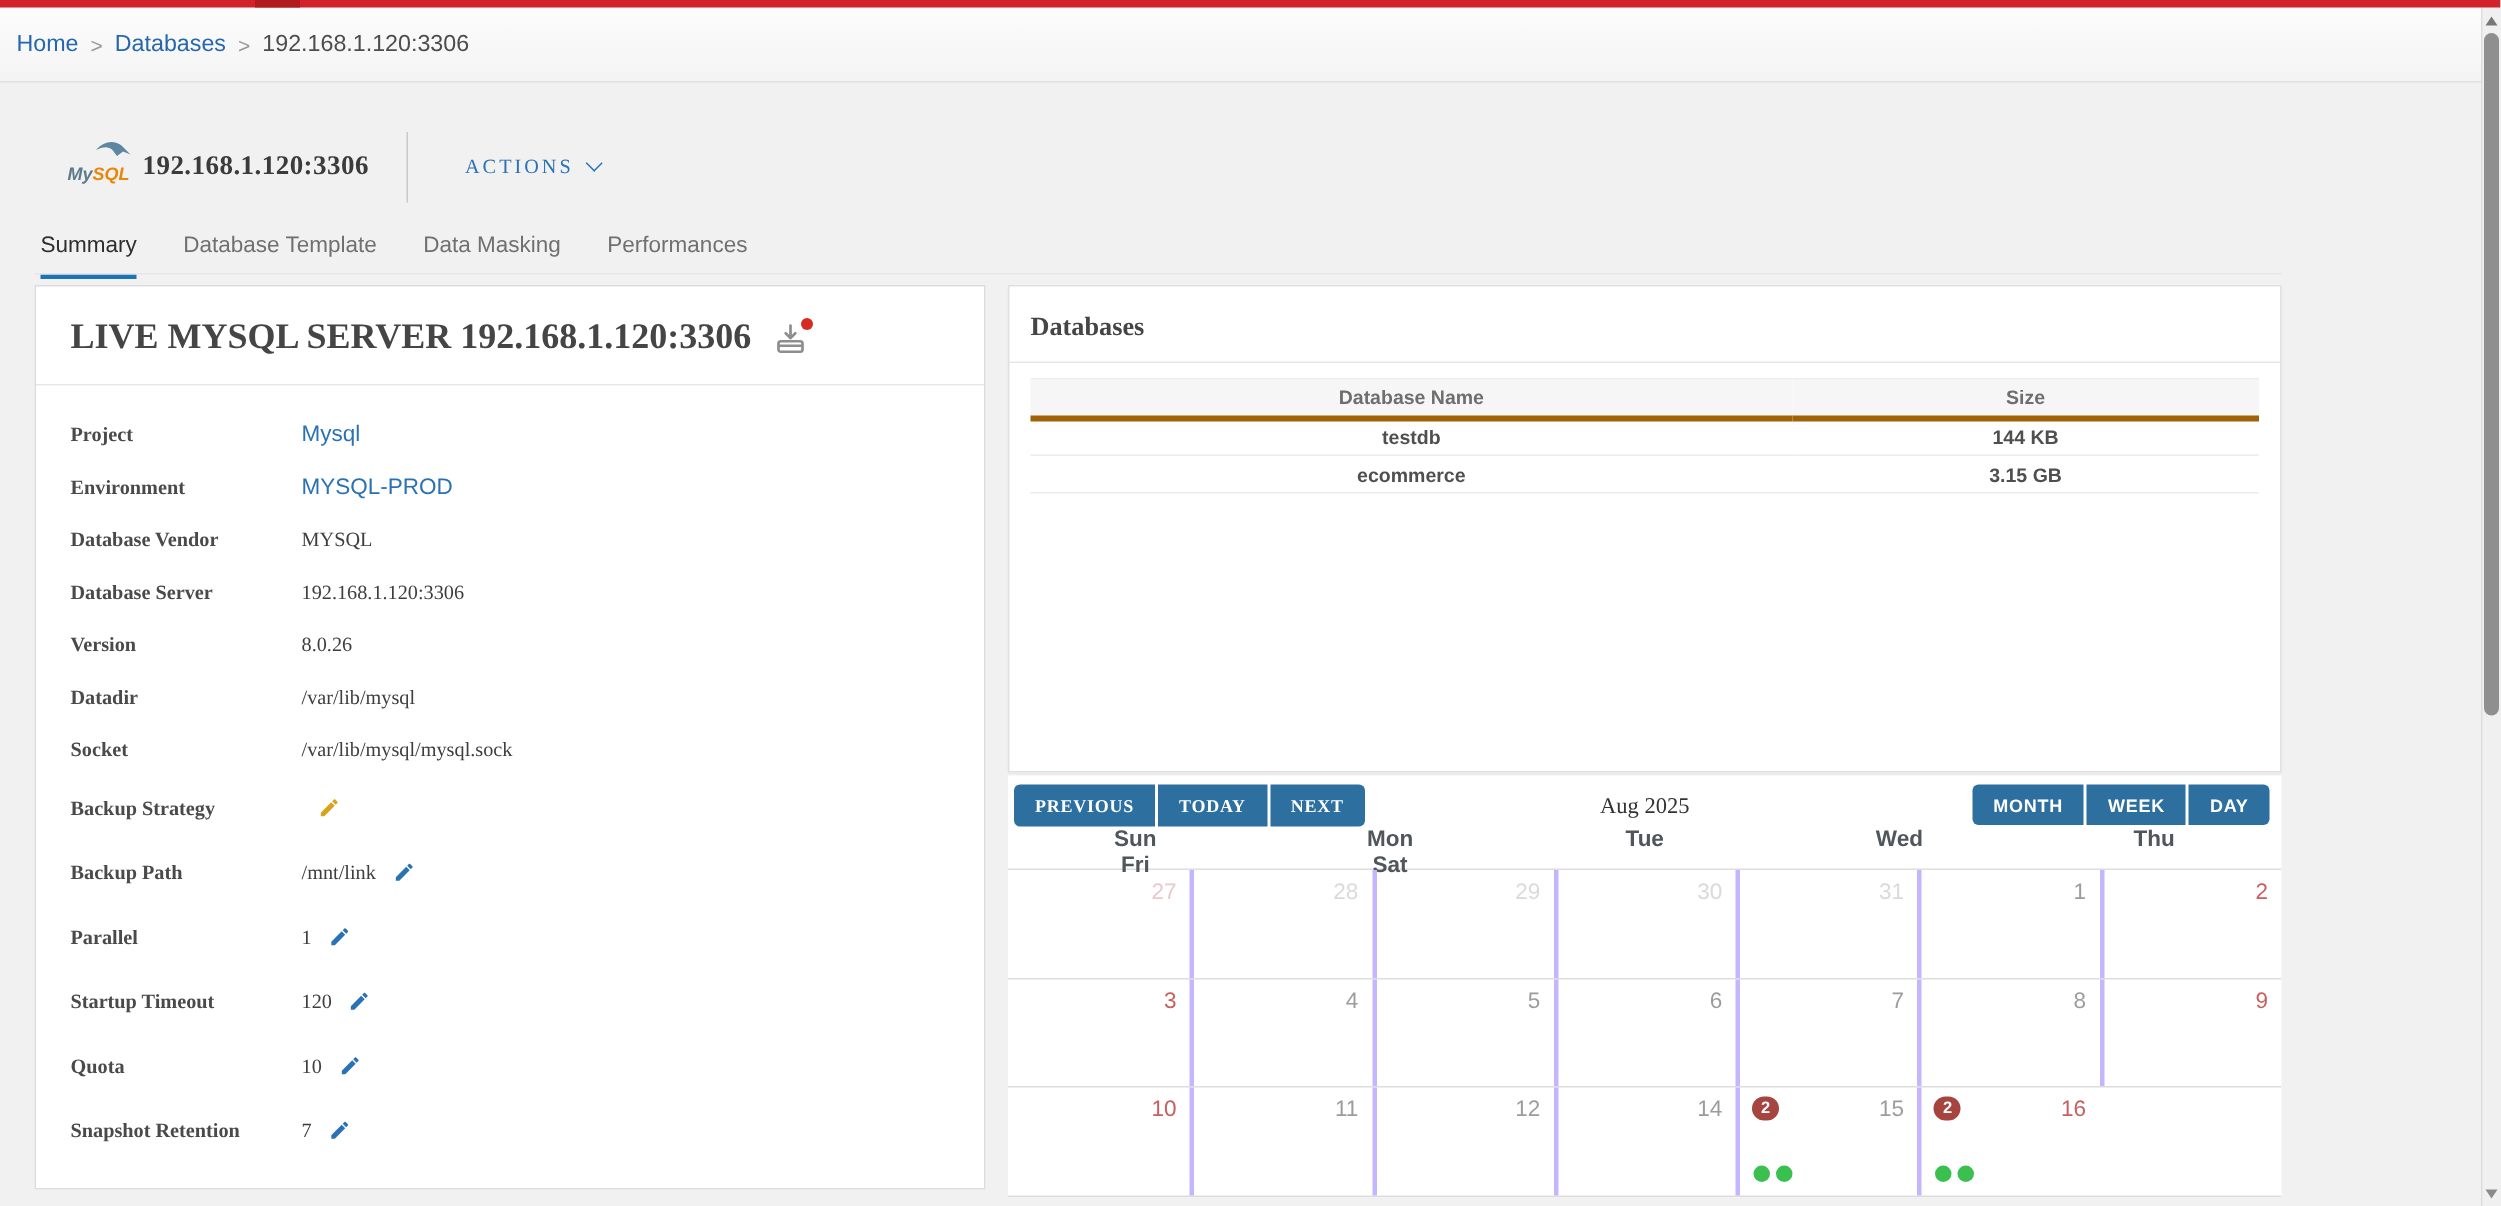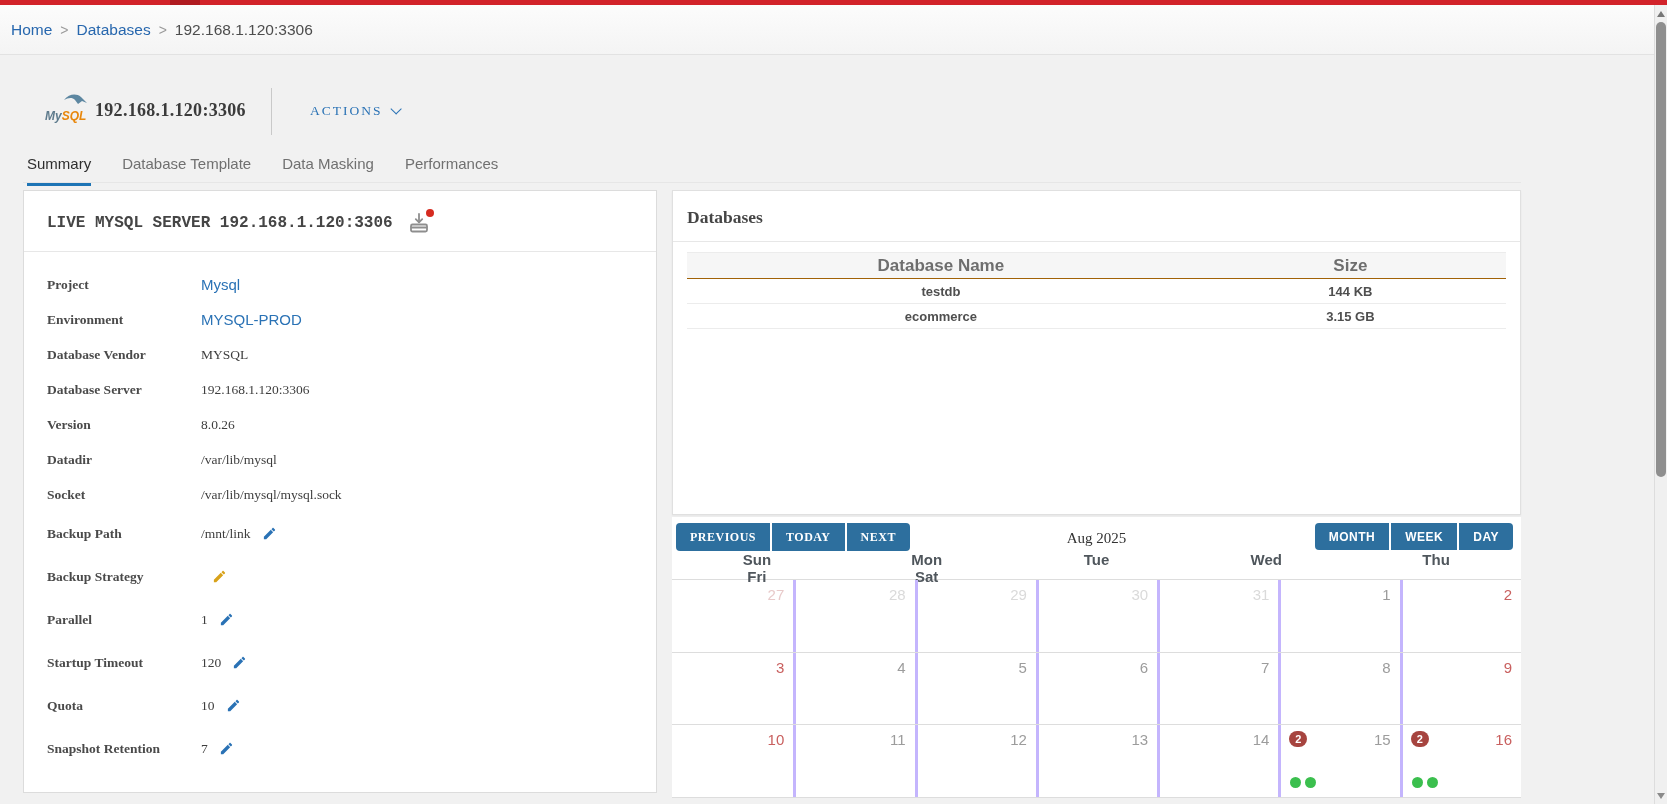--- a/index.html
+++ b/index.html
@@ -32,21 +32,21 @@
   
   .tabs { position:absolute; left:27px; top:155px; display:flex; font-size:15px; }
   .tab { margin-right:31px; padding-bottom:11px; color:#707070; cursor:pointer; }
   .tab.active { color:#2e2e2e; border-bottom:3px solid #1d74b5; }
   .tabs-line { position:absolute; left:23px; top:182px; width:1498px; height:1px; background:#e6e6e6; }
 
   
   .summary-card { position:absolute; left:23px; top:190px; width:634px; height:603px;
     background:#fff; border:1px solid #dcdcdc; }
   .card-head { padding:21px 23px 17px; display:flex; align-items:center; }
-  .card-title { font-family:Liberation Mono, monospace; font-weight:bold; font-size:16px; color:#454545; }
+  .card-title { font-family:Liberation Serif, serif; font-weight:bold; font-size:24px; color:#454545; }
   .import-wrap { position:relative; margin-left:14px; width:24px; height:22px; }
   .import-wrap svg { stroke:#8e8e8e; }
   .red-dot { position:absolute; top:-3px; right:-3px; width:8px; height:8px; border-radius:50%; background:#d62b20; }
   .card-sep { border-top:1px solid #e7e7e7; }
   .fields { padding:15px 23px 0; }
   .field-row { display:flex; align-items:center; height:35px; }
   .field-row.tall { height:43px; }
   .f-label { width:154px; font-family:"Liberation Serif",serif; font-weight:bold; font-size:13.5px; color:#4a4a4a; }
   .f-value { font-family:"Liberation Serif",serif; font-size:13.5px; color:#3e3e3e; }
   .f-value.link { font-family:"Liberation Sans",sans-serif; font-size:15px; color:var(--accent); cursor:pointer; }
@@ -54,22 +54,22 @@
   .pencil svg { width:15px; height:15px; }
   .pencil.blue svg { fill:var(--accent); }
   .pencil.gold svg { fill:var(--gold); }
 
   
   .db-card { position:absolute; left:672px; top:190px; width:849px; height:325px;
     background:#fff; border:1px solid #e0e0e0; box-shadow:0 1px 2px rgba(0,0,0,.05); }
   .db-title { padding:16px 14px 13px; font-family:"Liberation Serif",serif; font-weight:bold; font-size:17.5px; color:#454545; }
   .db-table-wrap { margin:10px 14px 0; }
   table.db { width:100%; border-collapse:collapse; }
-  table.db th { height:26px; background:#f6f6f6; border-top:1px solid #ececec; border-bottom:1px solid #a16207;
-    font-size:17px; color:#6e6e6e; font-weight:bold; text-align:center; }
+  table.db th { height:26px; background:#f6f6f6; border-top:1px solid #ececec; border-bottom:4px solid #a16207;
+    font-size:13px; color:#6e6e6e; font-weight:bold; text-align:center; }
   table.db td { height:25px; font-size:13px; font-weight:bold; color:#4f4f4f; text-align:center;
     border-bottom:1px solid #ececec; }
   .col-name { width:62%; } .col-size { width:38%; }
 
   
   .cal-card { position:absolute; left:672px; top:517px; width:849px; height:281px; background:#fff; overflow:hidden; }
   .cal-toolbar { position:relative; height:34px; padding-top:6px; }
   .btn-group { position:absolute; top:6px; display:flex; }
   .btn-group.left { left:4px;font-family:Liberation Serif, serif; } .btn-group.right { right:8px; }
   .cal-btn { background:var(--btn); color:#fff; font-size:12px; font-weight:bold; letter-spacing:.5px;
@@ -176,32 +176,32 @@
       </div>
       <div class="field-row">
         <div class="f-label">Datadir</div>
         <div class="f-value">/var/lib/mysql</div>
       </div>
       <div class="field-row">
         <div class="f-label">Socket</div>
         <div class="f-value">/var/lib/mysql/mysql.sock</div>
       </div>
       <div class="field-row tall">
-        <div class="f-label">Backup Path</div>
-        <div class="f-value">/mnt/link</div>
-        <span class="pencil blue">
-          <svg viewBox="0 0 24 24">
-            <path d="M3 17.25V21h3.75L17.81 9.94l-3.75-3.75L3 17.25zM20.71 7.04c.39-.39.39-1.02 0-1.41l-2.34-2.34c-.39-.39-1.02-.39-1.41 0l-1.83 1.83 3.75 3.75 1.83-1.83z"></path>
-          </svg>
-        </span>
-      </div>
-      <div class="field-row tall">
         <div class="f-label">Backup Strategy</div>
         <div class="f-value"></div>
         <span class="pencil gold">
+          <svg viewBox="0 0 24 24">
+            <path d="M3 17.25V21h3.75L17.81 9.94l-3.75-3.75L3 17.25zM20.71 7.04c.39-.39.39-1.02 0-1.41l-2.34-2.34c-.39-.39-1.02-.39-1.41 0l-1.83 1.83 3.75 3.75 1.83-1.83z"></path>
+          </svg>
+        </span>
+      </div>
+      <div class="field-row tall">
+        <div class="f-label">Backup Path</div>
+        <div class="f-value">/mnt/link</div>
+        <span class="pencil blue">
           <svg viewBox="0 0 24 24">
             <path d="M3 17.25V21h3.75L17.81 9.94l-3.75-3.75L3 17.25zM20.71 7.04c.39-.39.39-1.02 0-1.41l-2.34-2.34c-.39-.39-1.02-.39-1.41 0l-1.83 1.83 3.75 3.75 1.83-1.83z"></path>
           </svg>
         </span>
       </div>
       <div class="field-row tall">
         <div class="f-label">Parallel</div>
         <div class="f-value">1</div>
         <span class="pencil blue">
           <svg viewBox="0 0 24 24">
@@ -338,23 +338,20 @@
         <div class="cal-cell weekend">
           <span class="num">10</span>
         </div>
         <div class="cal-cell dim">
           <span class="num">11</span>
         </div>
         <div class="cal-cell dim">
           <span class="num">12</span>
         </div>
         <div class="cal-cell dim">
-          <span class="num">13</span>
-        </div>
-        <div class="cal-cell dim">
           <span class="num">14</span>
         </div>
         <div class="cal-cell dim">
           <span class="badge">2</span>
           <span class="num">15</span>
           <div class="dots">
             <span class="dot"></span>
             <span class="dot"></span>
           </div>
         </div>

